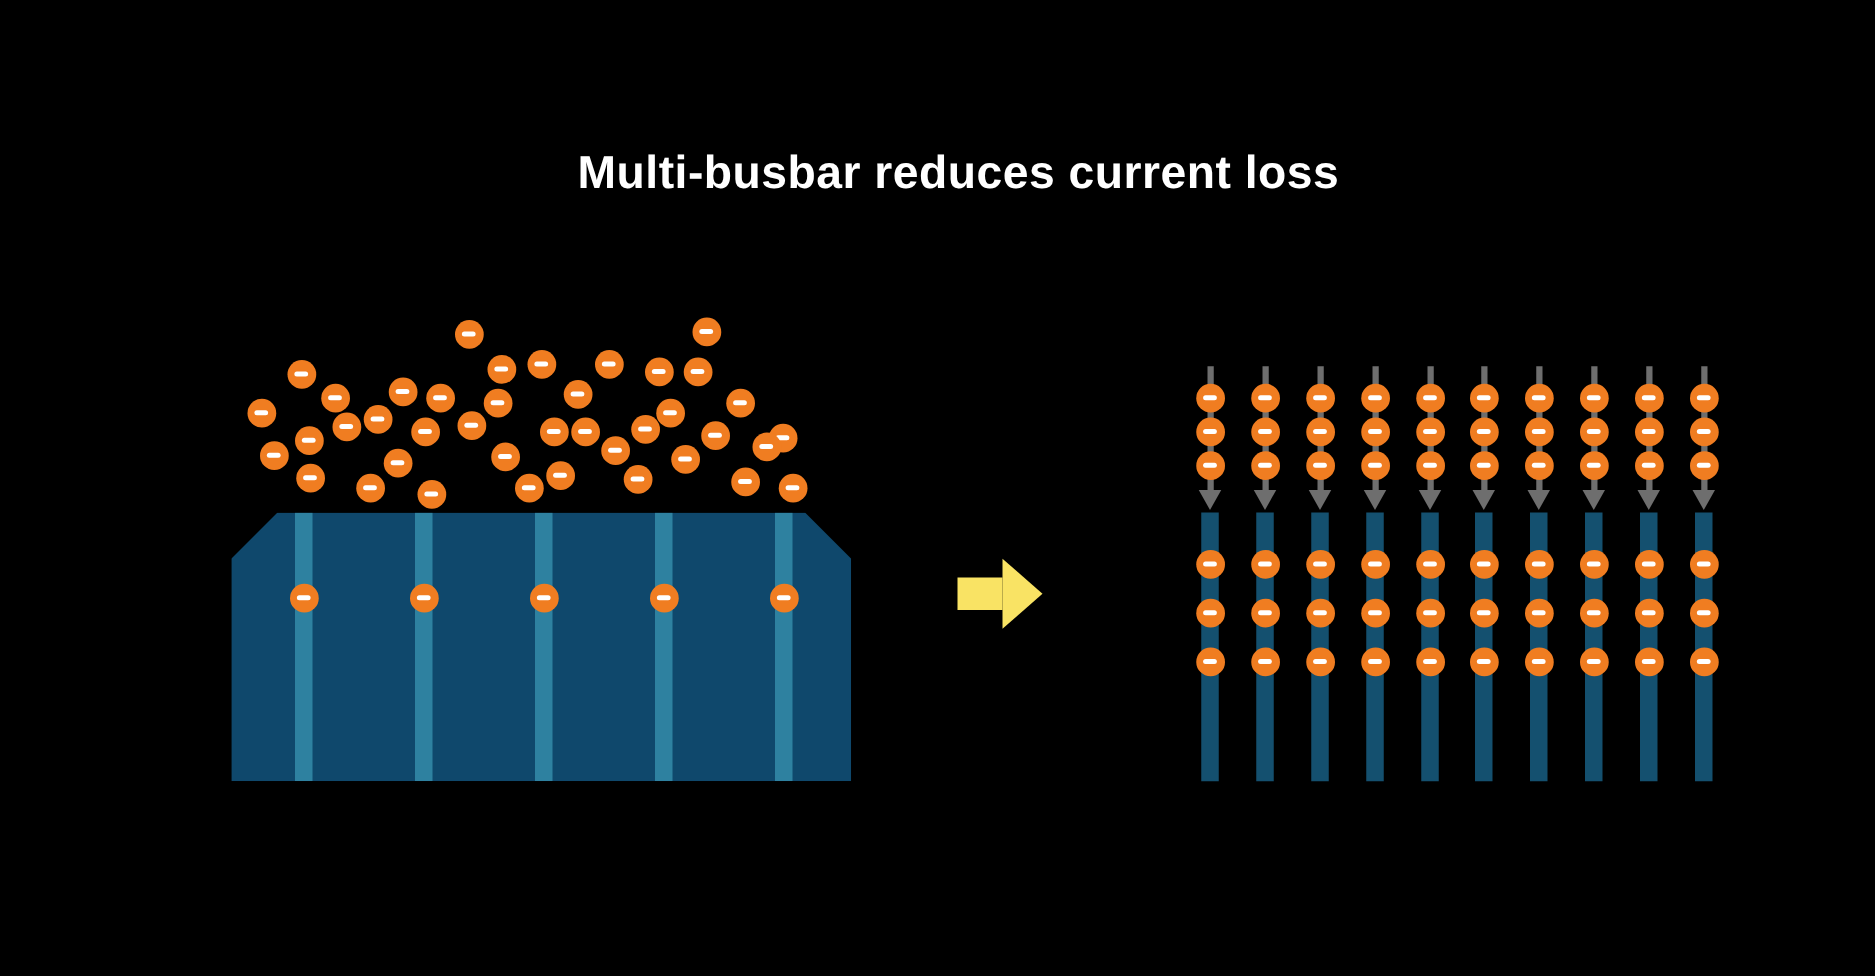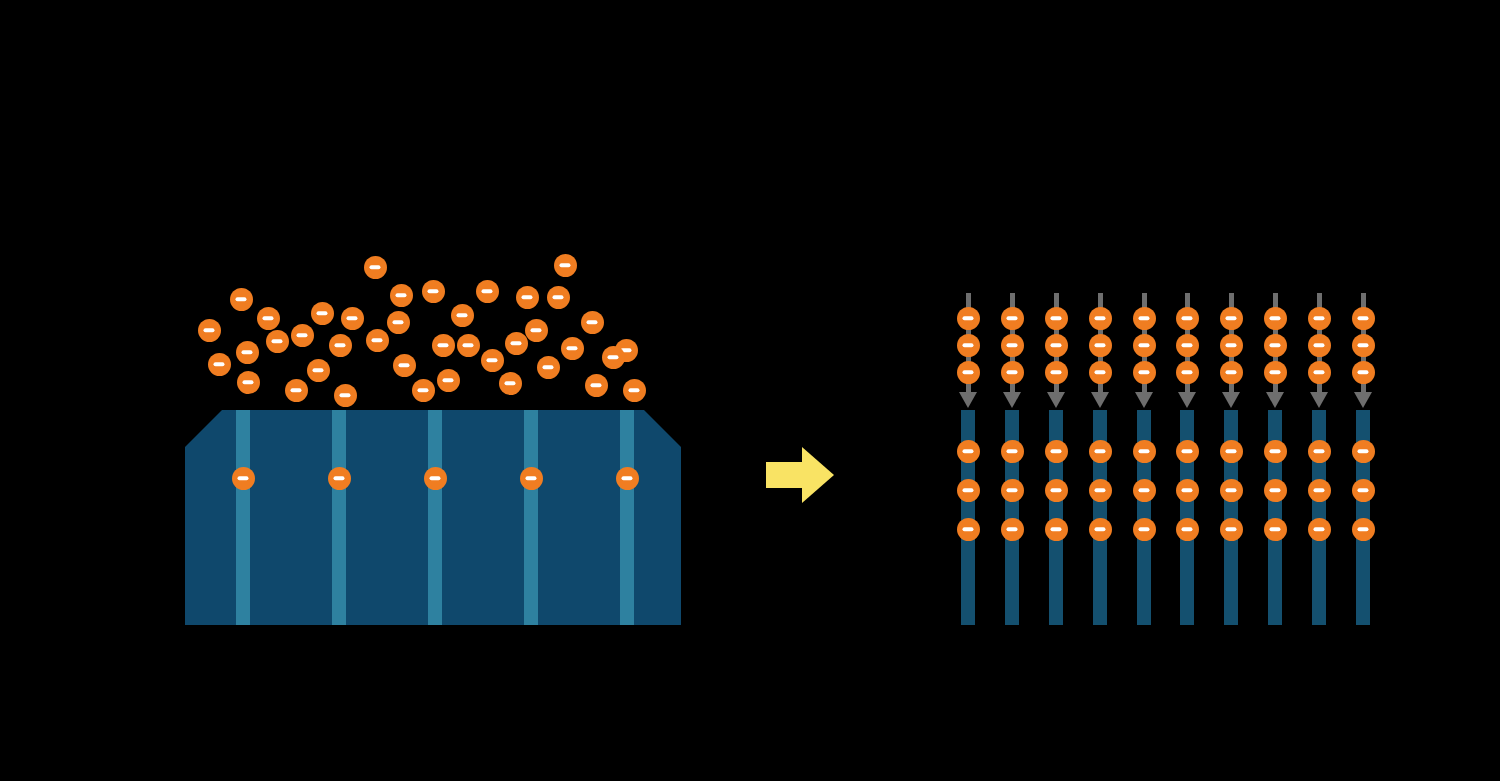--- a/index.html
+++ b/index.html
@@ -38,20 +38,21 @@
   .tri{
     position:absolute;
     width:0;
     height:0;
   }
 </style>
 </head>
 <body>
 
 <div id="canvas" style="background: rgb(0, 0, 0);">
+  <div class="title" style="color: rgb(255, 255, 255);">Multi-busbar reduces current loss</div>
   <div id="diagram-layer" class="abs" style="left:0;top:0;width:100%;height:100%;">
     <div id="flow-arrow-rect" class="abs" style="left: 766px; top: 462px; width: 36px; height: 26px; background: rgb(249, 227, 100);"></div>
     <div id="flow-arrow-head" class="tri" style="left: 802px; top: 447px; border-top: 28px solid transparent; border-bottom: 28px solid transparent; border-left: 32px solid rgb(249, 227, 100);"></div>
   <div class="abs" style="left: 185px; top: 410px; width: 496px; height: 215px; background: rgb(15, 72, 108); clip-path: polygon(37px 0px, 459px 0px, 496px 37px, 496px 215px, 0px 215px, 0px 37px);">
         <div class="abs" style="left: 51px; top: 0px; width: 14px; height: 215px; background: rgb(46, 129, 160);"></div>
         <div class="abs" style="left: 147px; top: 0px; width: 14px; height: 215px; background: rgb(46, 129, 160);"></div>
         <div class="abs" style="left: 243px; top: 0px; width: 14px; height: 215px; background: rgb(46, 129, 160);"></div>
         <div class="abs" style="left: 339px; top: 0px; width: 14px; height: 215px; background: rgb(46, 129, 160);"></div>
         <div class="abs" style="left: 435px; top: 0px; width: 14px; height: 215px; background: rgb(46, 129, 160);"></div>
       </div>

